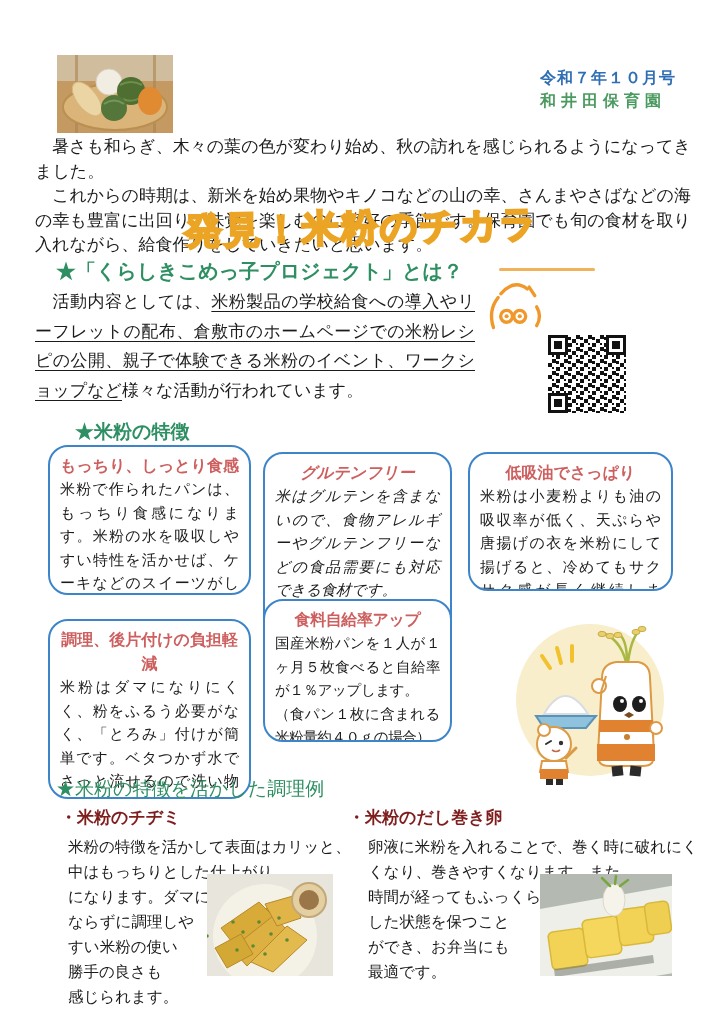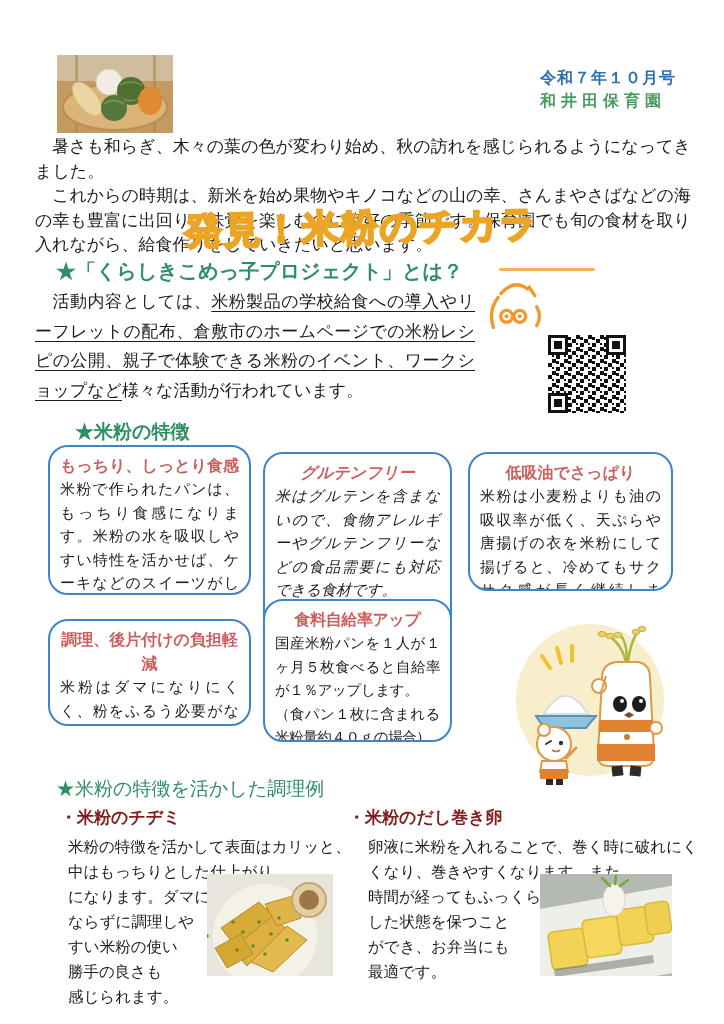--- a/index.html
+++ b/index.html
@@ -51,21 +51,21 @@
   .feat-heading{position:absolute;left:56px;top:419px;font-family:"Liberation Sans",sans-serif;
       font-weight:bold;font-size:19px;color:#2e8f62;margin-left:19px;}
   .fbox{position:absolute;box-sizing:border-box;border:2.5px solid #3d85c8;border-radius:20px;
       background:#fff;padding:7px 10px 6px 10px;font-size:15px;line-height:23.5px;
       text-align:justify;overflow:hidden;}
   .ftitle{text-align:center;color:#cd5f5f;font-family:"Liberation Sans",sans-serif;
       font-weight:bold;font-size:16px;line-height:24px;}
   .b1{left:48px;top:445px;width:203px;height:150px;}
   .b2{left:263px;top:452px;width:189px;height:193px;font-style:italic;}
   .b3{left:468px;top:452px;width:205px;height:139px;}
-  .b4{left:48px;top:619px;width:203px;height:107px;}
+  .b4{left:48px;top:619px;width:203px;height:180px;}
   .b5{left:263px;top:599px;width:189px;height:143px;font-size:14.5px;letter-spacing:-0.4px;}
   .mascot{position:absolute;left:502px;top:616px;width:176px;height:176px;}
 
   
   .ex-heading{position:absolute;left:56px;top:776px;font-family:"Liberation Sans",sans-serif;
       font-weight:normal;font-size:19px;color:#2e8f62;}
   .ex-title{position:absolute;font-family:"Liberation Sans",sans-serif;font-weight:bold;
       font-size:17px;color:#7f1d1d;}
   .ex1-title{left:60px;top:806px;}
   .ex2-title{left:348px;top:806px;}

